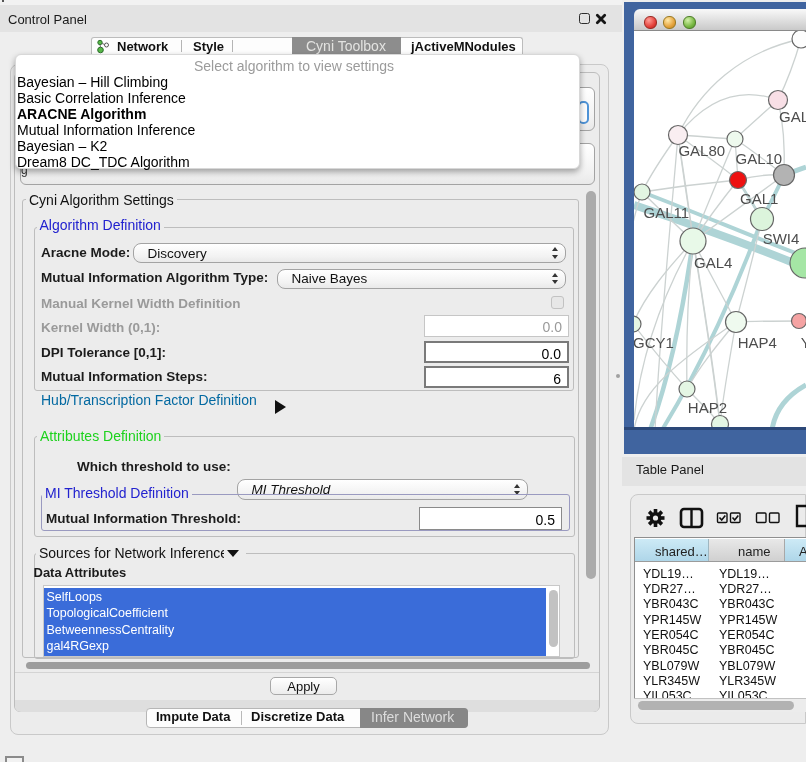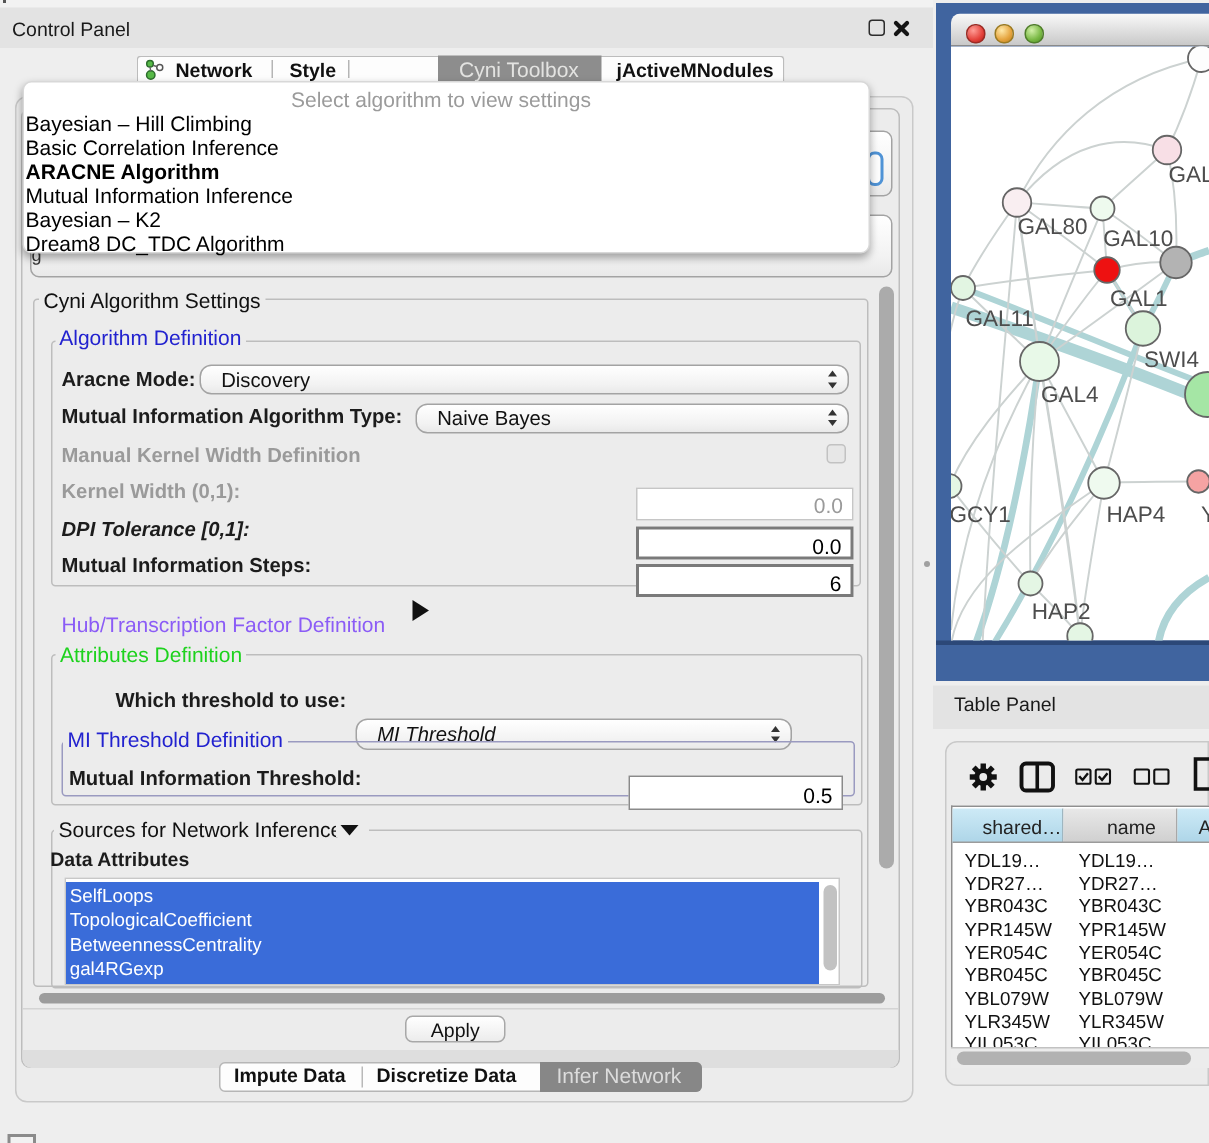--- a/index.html
+++ b/index.html
@@ -7,21 +7,21 @@
 .abs{position:absolute;}
 .b{font-weight:bold;}
 .lbl{font-size:13.5px;font-weight:bold;color:#1c1c1c;}
 .dis{color:#9a9a9a;}
 .combo{position:absolute;border:1px solid #a3a3a3;border-radius:8px;
  background:linear-gradient(#ffffff,#f2f2f2 70%,#e9e9e9);box-sizing:border-box;}
 .combo .ct{position:absolute;left:14px;top:1.5px;font-size:13.5px;color:#111;}
 .spin{position:absolute;right:7px;top:50%;width:6px;height:11.5px;margin-top:-5.7px;}
 .spin:before{content:"";position:absolute;left:0;top:0;border-left:3px solid transparent;border-right:3px solid transparent;border-bottom:4.5px solid #333;}
 .spin:after{content:"";position:absolute;left:0;bottom:0;border-left:3px solid transparent;border-right:3px solid transparent;border-top:4.5px solid #333;}
-.fld{position:absolute;background:#fff;box-sizing:border-box;font-size:14px;text-align:right;padding:2.5px 6px 0 0;margin-top:10px;}
+.fld{position:absolute;background:#fff;box-sizing:border-box;font-size:14px;text-align:right;padding:2.5px 6px 0 0;}
 .gbox{position:absolute;border:1px solid #bdbdbd;border-radius:3px;box-sizing:border-box;}
 .gtit{position:absolute;font-size:14px;background:#ececec;padding:0 3px;white-space:nowrap;}
 .tabtxt{font-size:13px;font-weight:bold;color:#111;}
 </style></head>
 <body>
 
 <div class="abs" style="left:0;top:0;width:622px;height:5px;background:#f2f2f2"></div>
 <div class="abs" style="left:2px;top:0;width:1.5px;height:2px;background:#555"></div>
 <div class="abs" style="left:0;top:5px;width:622px;height:27px;background:#e3e3e3"></div>
 <div class="abs" style="left:8px;top:11.5px;font-size:13px;color:#1a1a1a;">Control Panel</div>
@@ -69,26 +69,26 @@
   </div>
 <div class="abs lbl" style="left:41px;top:270px;">Mutual Information Algorithm Type:</div>
 <div class="combo" style="left:276.5px;top:268.5px;width:289.5px;height:20px;">
     <span class="ct">Naive Bayes</span>
     <span class="spin"></span>
   </div>
 <div class="abs lbl dis" style="left:41px;top:295.5px;">Manual Kernel Width Definition</div>
 <div class="abs" style="left:551px;top:296px;width:13px;height:13px;background:#e7e7e7;border:1px solid #c2c2c2;border-radius:3px;box-sizing:border-box;"></div>
 <div class="abs lbl dis" style="left:41px;top:320px;">Kernel Width (0,1):</div>
 <div class="fld" style="left:424px;top:315px;width:145px;height:22px;border:1px solid #c6c6c6;color:#9a9a9a;">0.0</div>
-<div class="abs lbl" style="left:41px;top:344.5px;font-style:italic;">DPI Tolerance [0,1]:</div>
+<div class="abs lbl" style="left:41px;top:344.5px;">DPI Tolerance [0,1]:</div>
 <div class="fld" style="left:424px;top:341px;width:145px;height:22px;border:2px solid #7a7a7a;color:#000;">0.0</div>
 <div class="abs lbl" style="left:41px;top:369px;">Mutual Information Steps:</div>
 <div class="fld" style="left:424px;top:366px;width:145px;height:22px;border:2px solid #7a7a7a;color:#000;">6</div>
 
-<div class="abs" style="left:41px;top:408px;font-size:14px;color:#8b5cf6;">Hub/Transcription Factor Definition</div>
+<div class="abs" style="left:41px;top:392px;font-size:14px;color:#0369a1;">Hub/Transcription Factor Definition</div>
 <div class="abs" style="left:274.5px;top:400px;width:0;height:0;border-top:7.5px solid transparent;border-bottom:7.5px solid transparent;border-left:11px solid #111;"></div>
 
 <div class="gbox" style="left:33.5px;top:436px;width:541.5px;height:101px;"></div>
 <div class="gtit" style="left:37px;top:427.5px;color:#1dd21d;">Attributes Definition</div>
 <div class="abs lbl" style="left:77px;top:459px;">Which threshold to use:</div>
 <div class="combo" style="left:236.5px;top:479px;width:291.5px;height:21px;font-style:italic;">
     <span class="ct">MI Threshold</span>
     <span class="spin"></span>
   </div>
 

